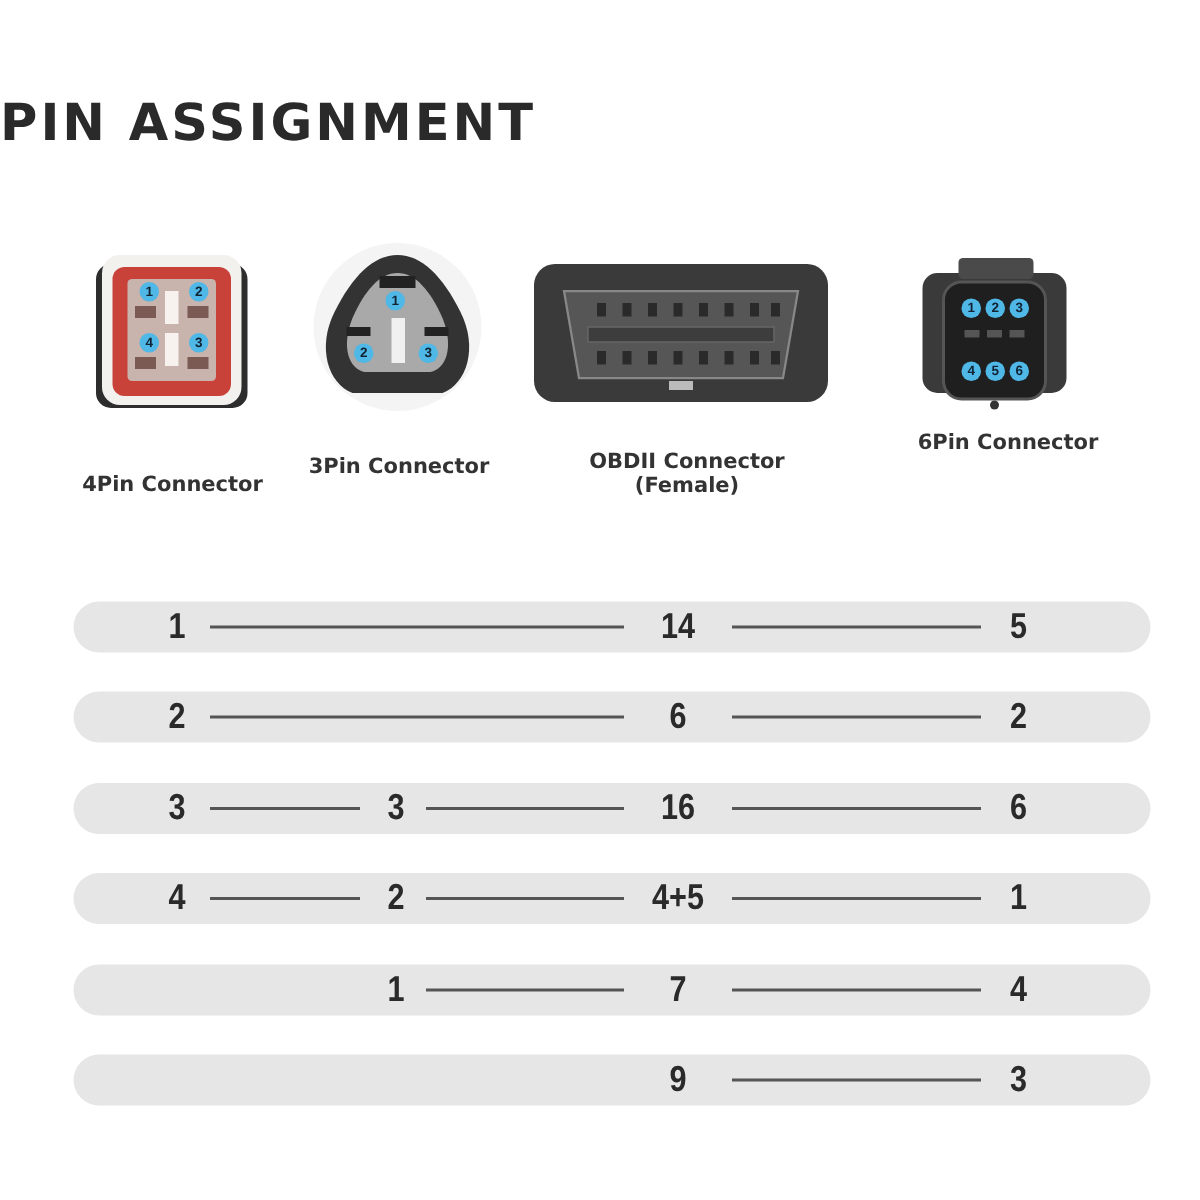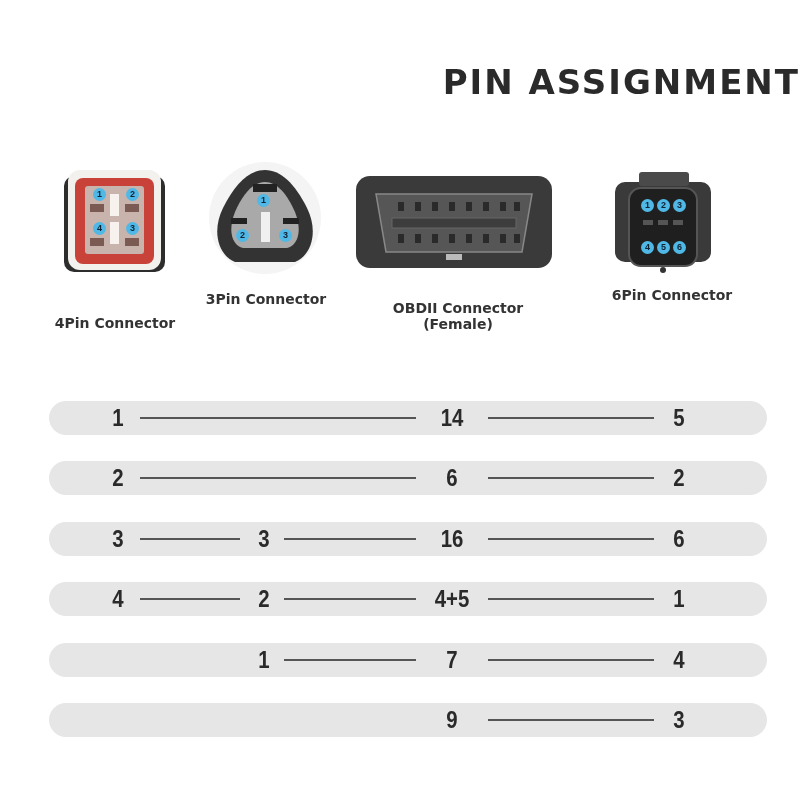--- a/index.html
+++ b/index.html
@@ -1,21 +1,21 @@
 <!DOCTYPE html>
 <html><head>
 <meta charset="utf-8">
 <style>
   html, body { margin: 0; padding: 0; }
   body {
     width: 800px; height: 800px; background: #ffffff; position: relative; overflow: hidden;
     font-family: "DejaVu Sans", "Liberation Sans", sans-serif; color: #2b2b2b;
   }
   .title {
-    position: absolute; left: 0; top: 62px; width: 800px; text-align: right;
+    position: absolute; left: 0; top: 62px; width: 800px; text-align: left;
     font-size: 34px; font-weight: bold; letter-spacing: 2px; color: #2a2a2a;
   }
   .conn { position: absolute; }
   .label {
     position: absolute; text-align: center; font-size: 14px; font-weight: bold; color: #333;
     line-height: 16px;
   }
   .row {
     position: absolute; left: 49px; width: 718px; height: 34px; border-radius: 17px;
     background: #e6e6e6;
@@ -112,21 +112,21 @@
   </svg>
   <div class="pinbadge" style="left:28px;top:31px;">1</div>
   <div class="pinbadge" style="left:44px;top:31px;">2</div>
   <div class="pinbadge" style="left:60px;top:31px;">3</div>
   <div class="pinbadge" style="left:28px;top:73px;">4</div>
   <div class="pinbadge" style="left:44px;top:73px;">5</div>
   <div class="pinbadge" style="left:60px;top:73px;">6</div>
 </div>
 
 <div class="label" style="left:45px;top:303px;width:140px;margin-top:12px;">4Pin Connector</div>
-<div class="label" style="left:196px;top:291px;width:140px;">3Pin Connector</div>
+<div class="label" style="left:196px;top:303px;width:140px;">3Pin Connector</div>
 <div class="label" style="left:378px;top:300px;width:160px;">OBDII Connector</div>
 <div class="label" style="left:378px;top:316px;width:160px;">(Female)</div>
 <div class="label" style="left:602px;top:287px;width:140px;">6Pin Connector</div>
 
 <div class="row" style="top:401px;">
   <div class="num" style="left:54px;width:30px;">1</div>
   <div class="line" style="left:91px;width:276px;"></div>
   <div class="num" style="left:373px;width:60px;">14</div>
   <div class="line" style="left:439px;width:166px;"></div>
   <div class="num" style="left:615px;width:30px;">5</div>

